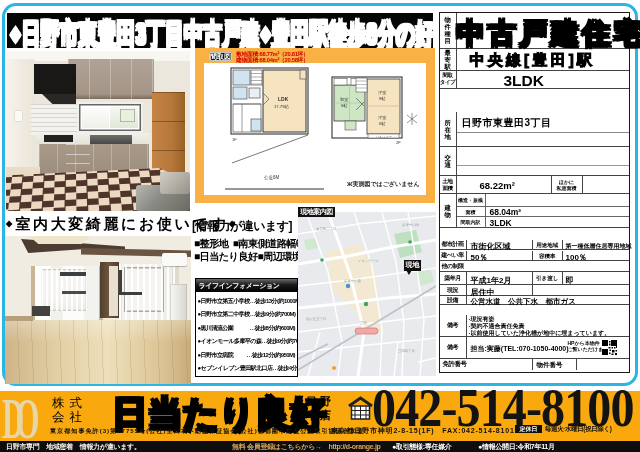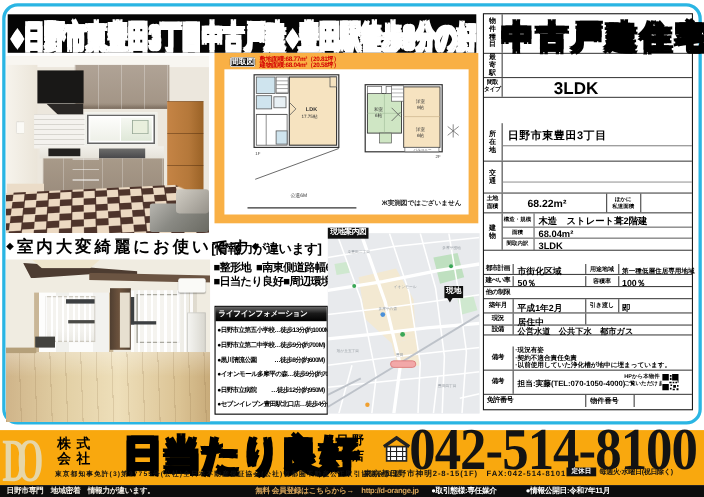--- a/index.html
+++ b/index.html
@@ -35,21 +35,21 @@
 
 #tbl{left:438.5px;top:11.5px;width:191px;height:361px;border:1.6px solid #1a1a1a;background:#fff;font-weight:bold}
 .row{position:absolute;left:0;width:100%;border-bottom:1px solid #444}
 .vlab{position:absolute;left:0;top:0;bottom:0;width:17px;border-right:1px solid #444;font-size:6.4px;font-weight:bold;text-align:center;display:flex;align-items:center;justify-content:center;flex-direction:column;line-height:7px;letter-spacing:-.5px}
 .wlab{position:absolute;left:0;top:0;bottom:0;width:27px;border-right:1px solid #444;font-size:6px;font-weight:bold;display:flex;align-items:center;justify-content:center;line-height:6.5px;letter-spacing:-.5px}
 .val{position:absolute;font-weight:bold;white-space:nowrap}
 .ctr{width:100%;text-align:center}
 
 #oband{left:0;top:391px;width:640px;height:50px;background:#f9a80e}
 #dologo{left:2px;top:387px;font-family:"Liberation Serif",serif;font-size:56px;font-weight:bold;color:#e6d6a8;letter-spacing:-16px;white-space:nowrap;transform:scaleX(.55);transform-origin:left top}
-#kabu{left:52px;top:397px;font-size:12.5px;font-weight:bold;line-height:13.5px;letter-spacing:5px}
+#kabu{left:52px;top:397px;font-size:12.5px;font-weight:normal;line-height:13.5px;letter-spacing:5px}
 #wname{left:112px;top:390.5px;font-size:35.8px;font-weight:bold;letter-spacing:-.5px;-webkit-text-stroke:1.5px #000;text-shadow:2px 2px 0 #000,-2px -2px 0 #000,2px -2px 0 #000,-2px 2px 0 #000;white-space:nowrap;transform:scaleX(1);transform-origin:left top}
 #hino{left:306px;top:395px;font-size:11px;font-weight:bold;line-height:13.5px;letter-spacing:3px}
 #phone{left:372px;top:377px;font-family:"Liberation Serif",serif;font-size:54px;font-weight:bold;color:#131313;white-space:nowrap;transform:scaleX(.89);transform-origin:left top;letter-spacing:-1px}
 .osmall{position:absolute;font-size:6.2px;font-weight:bold;color:#111;white-space:nowrap;letter-spacing:-.3px}
 #teikyu{left:515px;top:424.5px;width:27px;height:8.5px;background:#101010;color:#fff;font-size:6px;text-align:center;line-height:8.5px;font-weight:bold}
 #bstrip{left:0;top:441px;width:640px;height:11px;background:#0d0d0d;color:#fff;font-size:7px;font-weight:bold;line-height:11px;white-space:nowrap}
 #bstrip span{position:absolute;letter-spacing:-.3px}
 </style></head>
 <body>
 
@@ -247,20 +247,21 @@
 <div class="abs" id="maplabel">現地案内図</div>
 <div class="abs" id="genchi">現地</div>
 
 <div class="abs" id="tbl">
   <div class="row" style="top:0;height:36px">
       <div class="vlab">物<br>件<br>種<br>目</div>
       <div class="val ctr" style="left:17px;width:170px;top:2px;font-size:28px;letter-spacing:3.5px;-webkit-text-stroke:1.5px #000;text-shadow:2px 2px 0 #000,-2px -2px 0 #000,2px -2px 0 #000,-2px 2px 0 #000">中古戸建住宅</div>
     </div>
   <div class="row" style="top:36px;height:22px">
       <div class="vlab">最<br>寄<br>駅</div>
+      <div class="val" style="left:30px;top:2.5px;font-size:15px;letter-spacing:3.2px;-webkit-text-stroke:1px #000">中央線[豊田]駅</div>
     </div>
   <div class="row" style="top:58px;height:18.5px">
       <div class="vlab" style="font-size:5.5px">間取<br>タイプ</div>
       <div class="val" style="left:64px;top:1.5px;font-size:15.5px">3LDK</div>
     </div>
   <div class="row" style="top:99.5px;height:35px">
       <div class="vlab">所<br>在<br>地</div>
       <div class="val" style="left:22px;top:3.5px;font-size:10px;letter-spacing:.5px">日野市東豊田3丁目</div>
       <div class="abs" style="left:17px;top:20px;width:172px;border-top:.8px solid #888"></div>
     </div>
@@ -271,21 +272,20 @@
   <div class="row" style="top:163.5px;height:18px">
       <div class="vlab" style="font-size:5.5px">土地<br>面積</div>
       <div class="val" style="left:40px;top:4px;font-size:9.5px">68.22m²</div>
       <div class="abs" style="left:111px;top:0;bottom:0;width:32px;border-left:1px solid #444;border-right:1px solid #444;font-size:5px;font-weight:bold;text-align:center;line-height:6px;padding-top:3px">ほかに<br>私道面積</div>
     </div>
   <div class="row" style="top:181.5px;height:34px">
       <div class="vlab">建<br>物</div>
     <div class="abs" style="left:17px;top:0;bottom:0;right:0">
       <div class="abs" style="left:0;top:0;width:100%;height:12.5px;border-bottom:.8px solid #666">
           <span class="abs" style="left:0;top:0;bottom:0;width:29px;border-right:.8px solid #666;font-size:5px;font-weight:bold;text-align:center;line-height:12px">構造・規模</span>
-          <span class="val" style="left:33px;top:2px;font-size:8.5px">木造　ストレート葺2階建</span>
         </div>
       <div class="abs" style="left:0;top:12.5px;width:100%;height:10px;border-bottom:.8px solid #666">
           <span class="abs" style="left:0;top:0;bottom:0;width:29px;border-right:.8px solid #666;font-size:5px;font-weight:bold;text-align:center;line-height:10px">面積</span>
           <span class="val" style="left:33px;top:0;font-size:8.5px">68.04m²</span>
         </div>
       <div class="abs" style="left:0;top:22.5px;width:100%;height:11.5px">
           <span class="abs" style="left:0;top:0;bottom:0;width:29px;border-right:.8px solid #666;font-size:5px;font-weight:bold;text-align:center;line-height:11px">間取内訳</span>
           <span class="val" style="left:33px;top:1px;font-size:8.5px">3LDK</span>
         </div>
     </div>

